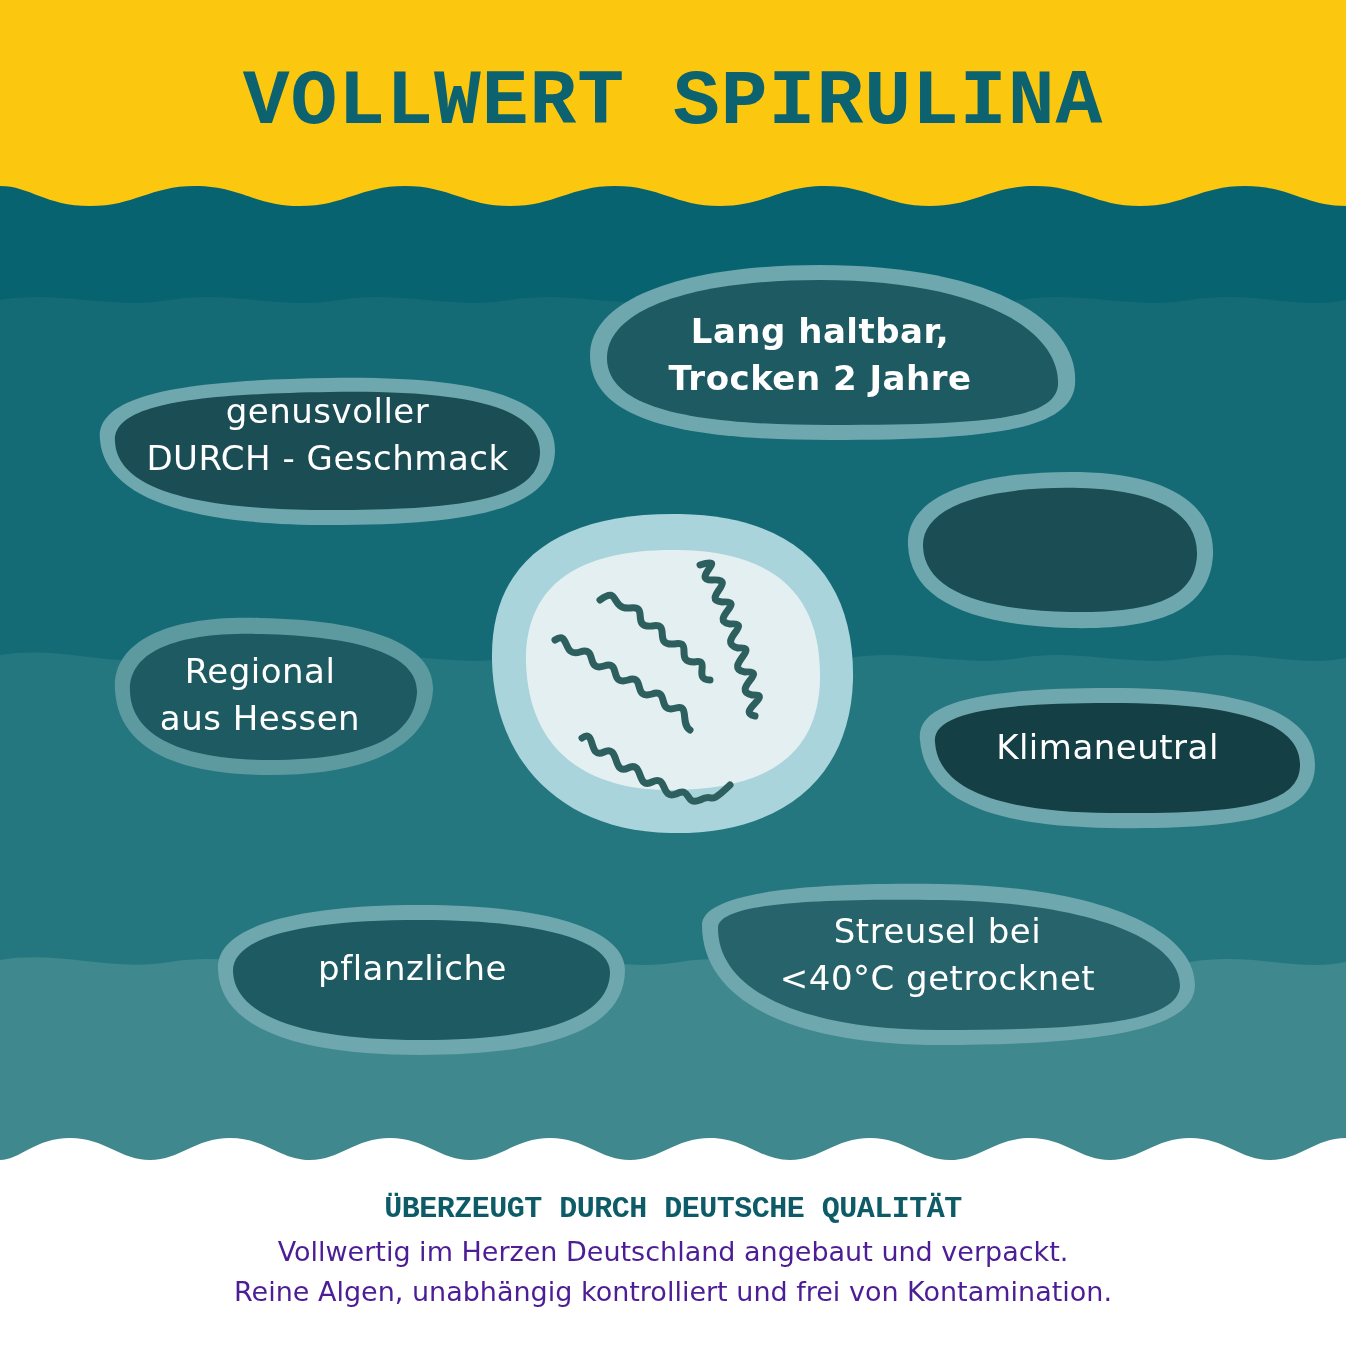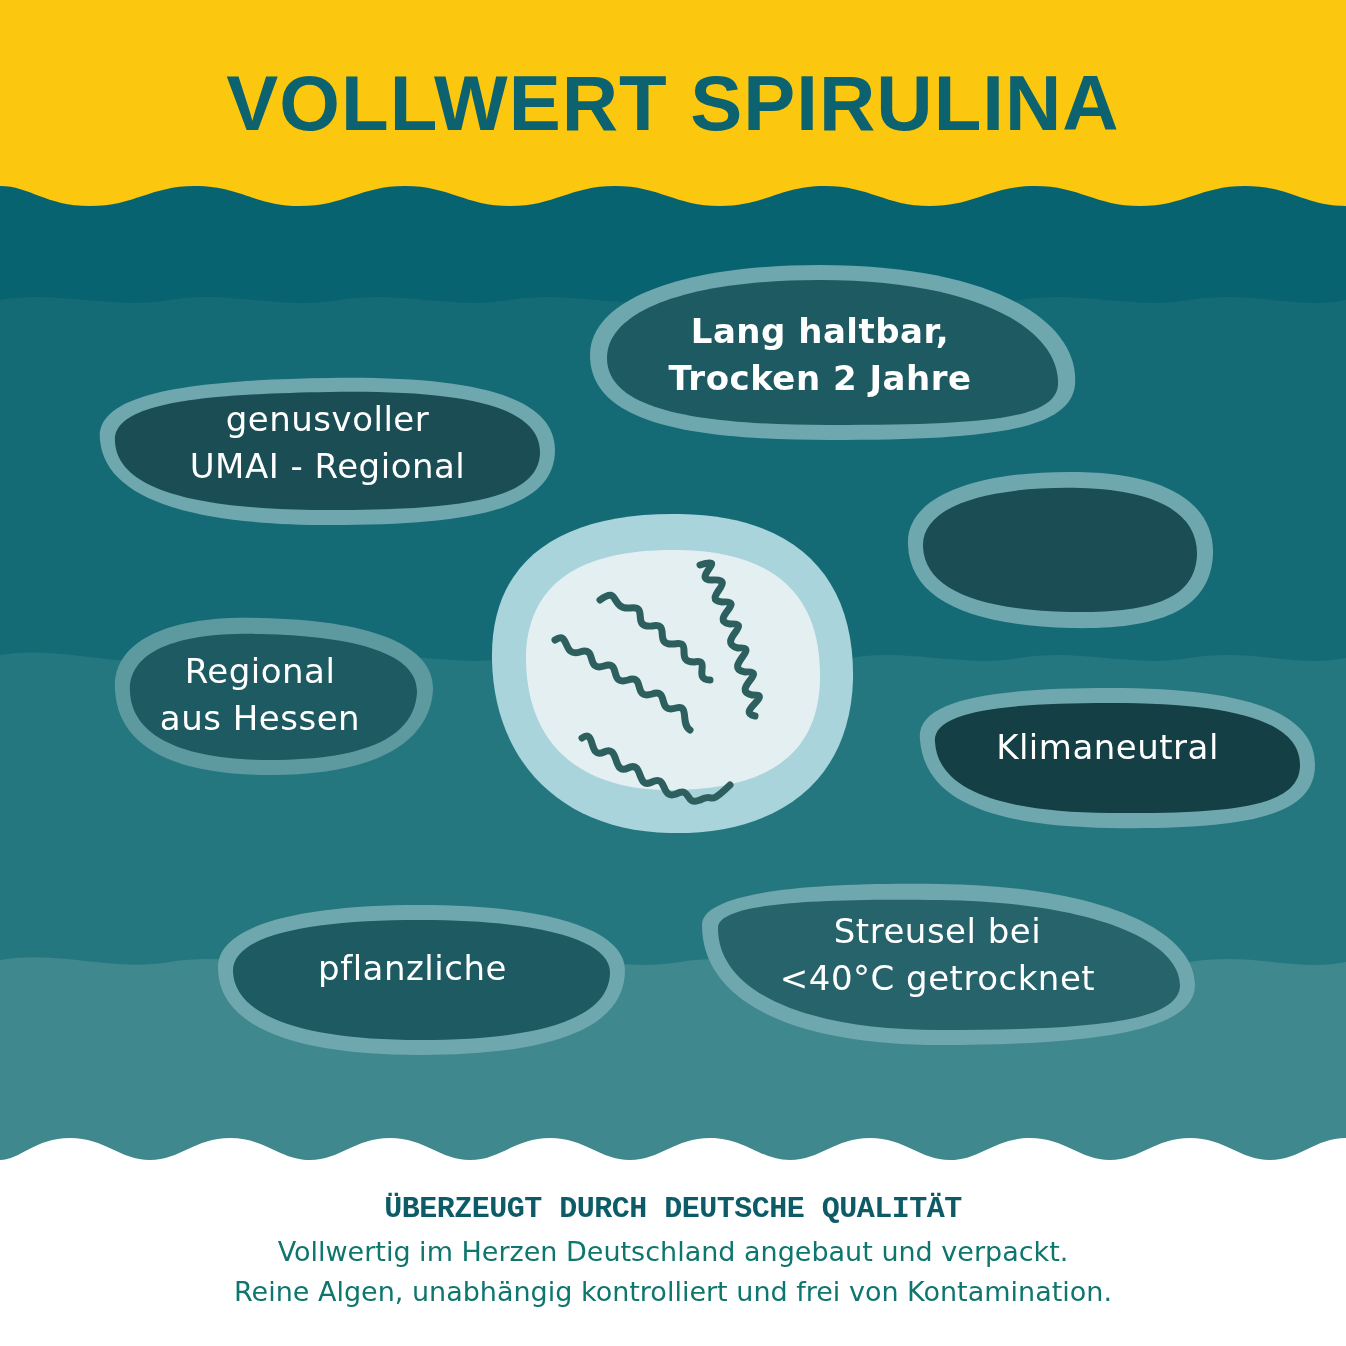--- a/index.html
+++ b/index.html
@@ -1,21 +1,21 @@
 <!DOCTYPE html>
 <html><head>
 <meta charset="utf-8">
 <style>
   html, body { margin:0; padding:0; }
   body { width:1346px; height:1346px; position:relative; overflow:hidden; background:#ffffff; font-family:"DejaVu Sans", sans-serif; }
   .bg-svg { position:absolute; left:0; top:0; width:1346px; height:1346px; }
-  .title { position:absolute; left:0; top:58px; width:1346px; text-align:center; font-family:Liberation Sans, sans-serif; font-weight:bold; font-size:78px; letter-spacing:1px; color:#0d6270; }
+  .title { position:absolute; left:0; top:58px; width:1346px; text-align:center; font-family:Liberation Mono, monospace; font-weight:bold; font-size:78px; letter-spacing:1px; color:#0d6270; }
   .bubble-text { position:absolute; text-align:center; color:#ffffff; font-family:"DejaVu Sans", sans-serif; font-size:34px; line-height:47px; letter-spacing:0.5px; }
   .footer-heading { position:absolute; left:0; top:1192px; width:1346px; text-align:center; font-family:Liberation Mono, monospace; font-weight:bold; font-size:30px; color:#0d5b66; letter-spacing:-0.5px; }
-  .footer-line { position:absolute; left:0; width:1346px; text-align:center; font-family:"DejaVu Sans", sans-serif; font-size:27px; color:#0f766e; }
+  .footer-line { position:absolute; left:0; width:1346px; text-align:center; font-family:"DejaVu Sans", sans-serif; font-size:27px; color:#4c1d95; }
 </style>
 </head>
 <body>
 
 <svg class="bg-svg" viewBox="0 0 1346 1346" xmlns="http://www.w3.org/2000/svg">
 
   <rect x="0" y="0" width="1346" height="1346" fill="#fbc70f"></rect>
 
   <path d="M0,186 C30,186 45,206 90,206 C135,206 150,186 195,186 C240,186 255,206 300,206 C345,206 360,186 405,186 C450,186 465,206 510,206 C555,206 570,186 615,186 C660,186 675,206 720,206 C765,206 780,186 825,186 C870,186 885,206 930,206 C975,206 990,186 1035,186 C1080,186 1095,206 1140,206 C1185,206 1200,186 1245,186 C1290,186 1305,206 1346,206 L1346,1346 L0,1346 Z" fill="#06636f"></path>
   <path d="M0,300 C60,290 110,310 170,300 C230,290 280,310 340,300 C400,290 450,310 510,300 C570,290 620,310 680,300 C740,290 790,310 850,300 C910,290 960,310 1020,300 C1080,290 1130,310 1190,300 C1250,290 1300,310 1346,300 L1346,1346 L0,1346 Z" fill="#146b76"></path>
@@ -60,23 +60,23 @@
       <path d="M700,565 C730,555 690,580 712,580 C740,578 700,600 722,602 C748,600 708,620 730,624 C755,622 715,642 738,648 C762,646 722,668 745,672 C770,670 730,690 752,695 C775,694 735,712 755,716"></path>
       <path d="M600,600 C620,585 610,610 630,608 C650,605 630,628 652,626 C672,622 652,646 674,644 C694,640 674,662 694,662 C712,658 692,680 710,680"></path>
       <path d="M555,640 C570,630 562,658 580,652 C598,646 585,672 604,666 C622,660 608,686 628,680 C646,674 632,700 652,694 C670,688 656,714 676,708 C690,704 680,724 690,730"></path>
       <path d="M582,738 C596,728 588,760 604,752 C620,744 612,776 628,768 C644,760 636,790 652,782 C668,774 660,800 676,794 C692,786 684,806 700,800 C716,792 706,808 730,785"></path>
     </g>
   </g>
 </svg>
 
 <div class="title">VOLLWERT SPIRULINA</div>
 
-<div class="bubble-text" style="left:110px; top:388px; width:435px;margin-top:8px;">
+<div class="bubble-text" style="left:110px; top:388px; width:435px;">
   <div>genusvoller</div>
-  <div>UMAI - Regional</div>
+  <div>DURCH - Geschmack</div>
 </div>
 <div class="bubble-text" style="left:600px; top:308px; width:440px;font-weight:bold;">
   <div>Lang haltbar,</div>
   <div>Trocken 2 Jahre</div>
 </div>
 <div class="bubble-text" style="left:920px; top:500px; width:270px;">
 </div>
 <div class="bubble-text" style="left:125px; top:648px; width:270px;">
   <div>Regional</div>
   <div>aus Hessen</div>

